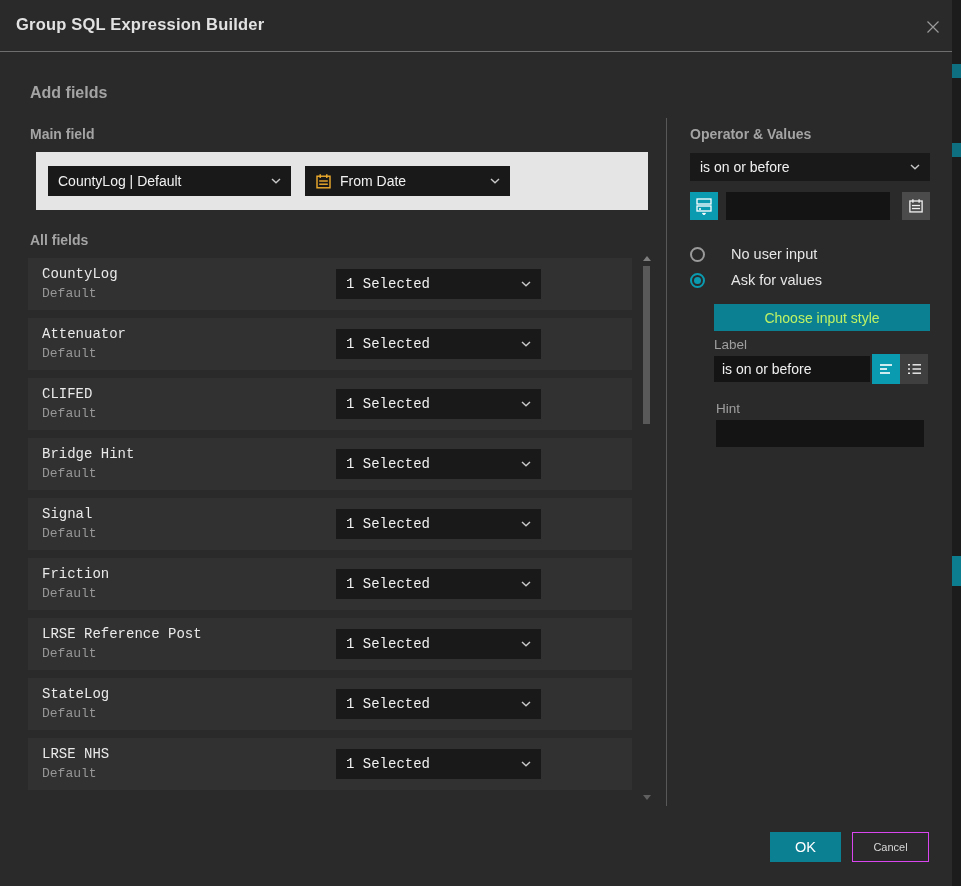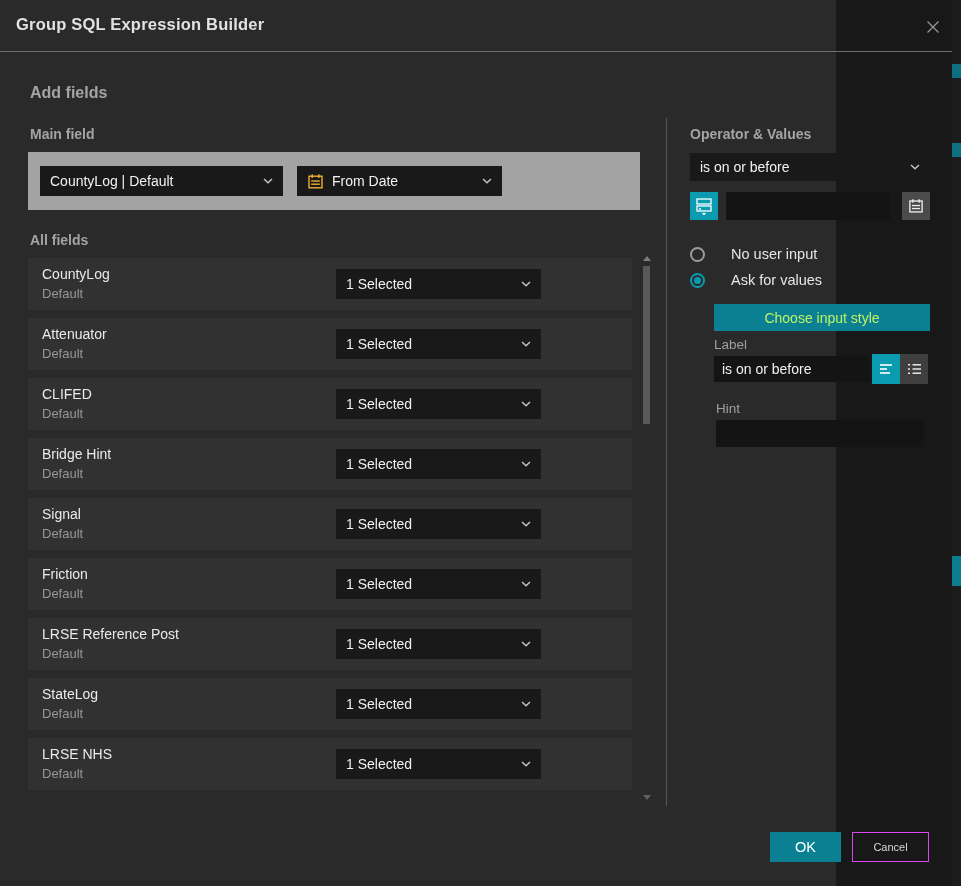--- a/index.html
+++ b/index.html
@@ -1,20 +1,20 @@
 <!DOCTYPE html>
 <html style="--accent: #0c8093; --accent-bright: #0a9bb1; --calendar: #f0ad2d;"><head>
 <meta charset="utf-8">
 <style>
   * { box-sizing: border-box; margin: 0; padding: 0; }
   html,body { width: 961px; height: 886px; background:#181818; overflow:hidden;
     font-family:"Liberation Sans", sans-serif; }
   .screen { position:relative; width:961px; height:886px; }
 
-  .modal { position:absolute; left:0; top:0; width:836px; height:886px; background:#2a2a2a;padding-left:20px; }
+  .modal { position:absolute; left:0; top:0; width:952px; height:886px; background:#2a2a2a;padding-left:20px; }
 
   
   .bg-strip { position:absolute; right:0; top:0; width:9px; height:886px; background:#1c1c1c; }
   .bg-strip .frag { position:absolute; left:0; width:9px; }
 
   
   .header { position:absolute; top:0; left:0; width:952px; height:52px;
     border-bottom:1px solid #6e6e6e; }
   .title { position:absolute; left:16px; top:15px; font-size:16.5px; font-weight:bold;
     color:#e2e2e2; letter-spacing:.2px; }
@@ -29,27 +29,27 @@
 
   
   .select { display:flex; align-items:center; background:#191919; color:#f1f1f1;
     font-size:14px; padding:0 10px; cursor:pointer; }
   .select .txt { flex:1; white-space:nowrap; overflow:hidden; }
   .select .chev { display:flex; align-items:center; margin-left:6px; }
   .tb { background:#141414; border:none; color:#f1f1f1; font-size:14px; padding:0 8px;
     outline:none; }
 
   
-  .main-panel { position:absolute; left:28px; top:152px; width:612px; height:58px;
-    background:#a3a3a3; }
+  .main-panel { position:absolute; left:36px; top:152px; width:612px; height:58px;
+    background:#e5e5e5; }
   .sel-layer { position:absolute; left:12px; top:14px; width:243px; height:30px; }
   .sel-field { position:absolute; left:269px; top:14px; width:205px; height:30px; gap:8px; }
 
   
-  .field-list { position:absolute; left:28px; top:258px; width:604px; }
+  .field-list { position:absolute; left:28px; top:258px; width:604px;font-family:Liberation Mono, monospace; }
   .field-row { position:relative; height:52px; margin-bottom:8px; background:#313131; }
   .field-name { position:absolute; left:14px; top:8px; font-size:14px; color:#eaeaea; }
   .field-sub { position:absolute; left:14px; top:28px; font-size:13px; color:#979797; }
   .field-row .select { position:absolute; left:269px; top:11px; width:205px; height:30px;margin-left:39px; }
 
   
   .scrollbar { position:absolute; left:642px; top:254px; width:10px; height:548px; }
   .sb-up { position:absolute; left:1px; top:2px; width:0; height:0;
     border-left:4px solid transparent; border-right:4px solid transparent;
     border-bottom:5px solid #7e7e7e; }

